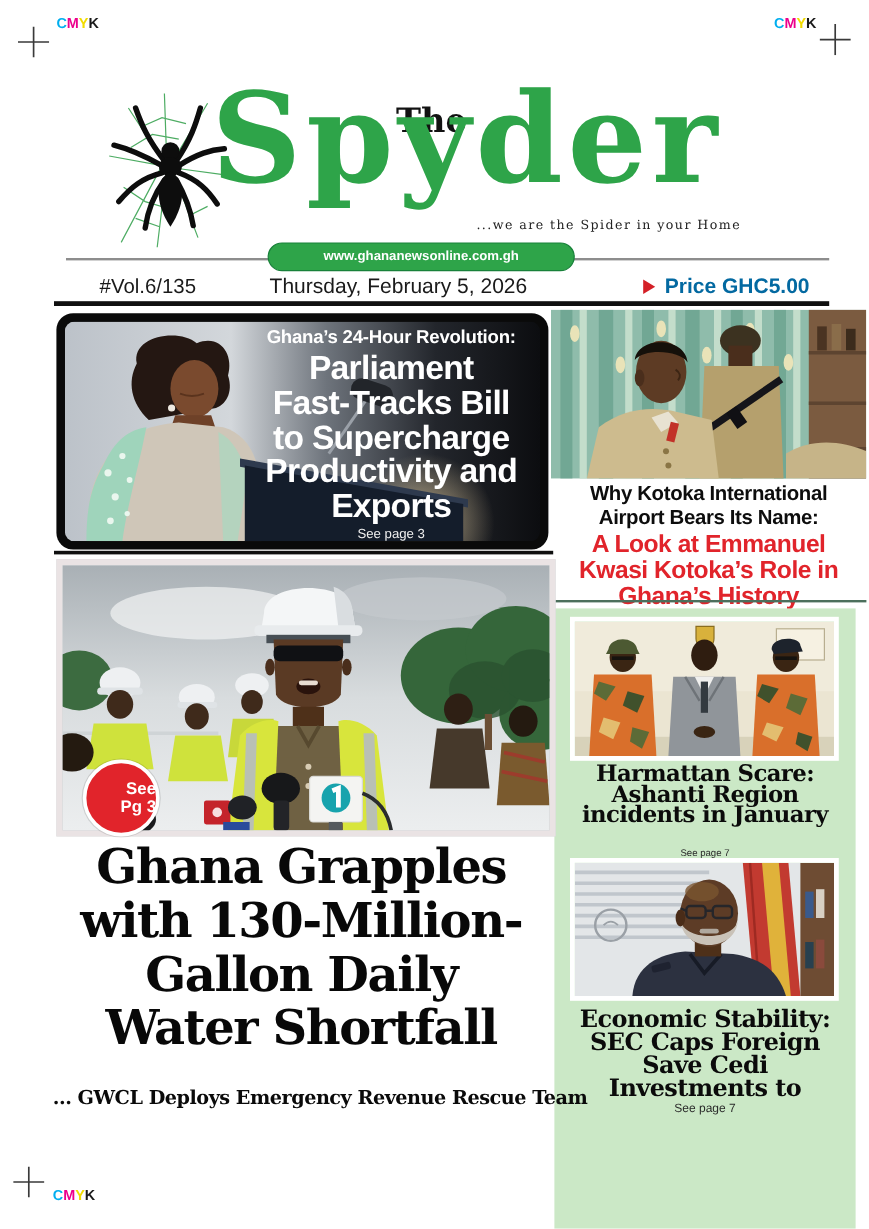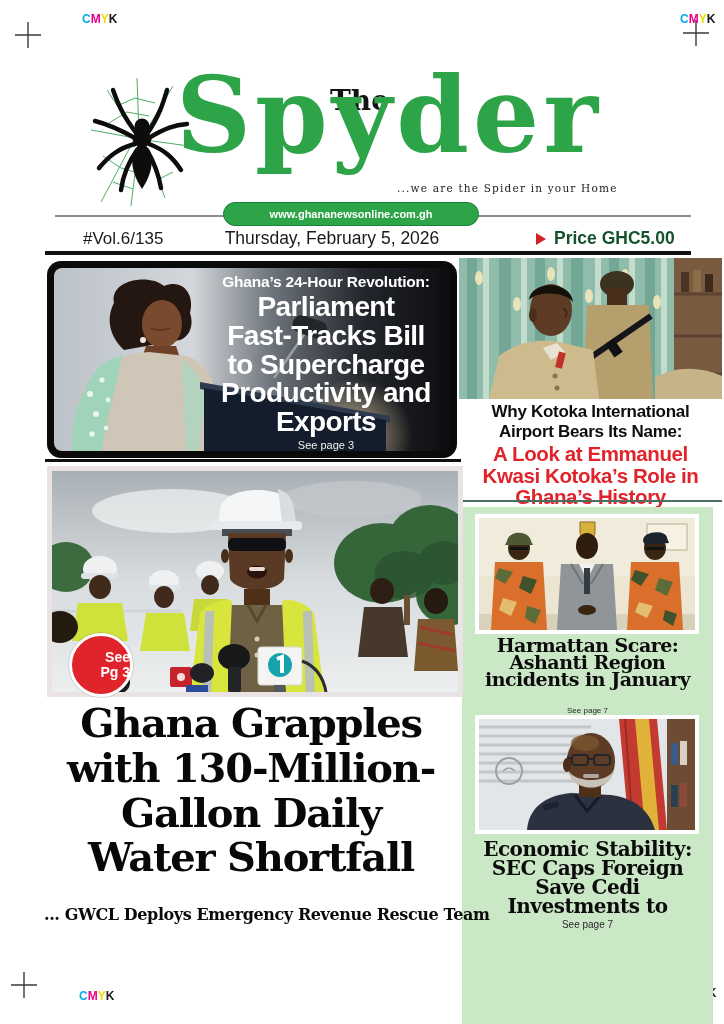--- a/index.html
+++ b/index.html
@@ -1,40 +1,40 @@
 <!DOCTYPE html>
 <html><head>
 <meta charset="utf-8">
 <style>
   html,body{margin:0;padding:0;background:#ffffff;}
   .page{position:relative;width:724px;height:1024px;background:#ffffff;overflow:hidden;
         font-family:"Liberation Sans",sans-serif;color:#111;}
 
   
   .regmark{position:absolute;}
-  .cmyk-label{position:absolute;font:bold 12px "Liberation Sans",sans-serif;letter-spacing:0;margin-left:35px;}
+  .cmyk-label{position:absolute;font:bold 12px "Liberation Sans",sans-serif;letter-spacing:0;}
   .cmyk-label span{display:inline-block;}
   .cl-c{color:#00AEEF}.cl-m{color:#EC008C}.cl-y{color:#F2DC00}.cl-k{color:#1A1A1A}
 
   
   .spider-logo{position:absolute;left:85px;top:76px;}
   .the-label{position:absolute;left:330px;top:84px;font:bold 28px "DejaVu Serif",serif;color:#121212;}
   .spyder-title{position:absolute;left:176px;top:64px;font:bold 104px "DejaVu Serif",serif;
                 color:#2EA449;letter-spacing:4px;line-height:1;white-space:nowrap;}
   .tagline{position:absolute;left:397px;top:182px;font:10.5px "DejaVu Serif",serif;
            letter-spacing:1.2px;color:#222;white-space:nowrap;}
   .rule-gray{position:absolute;left:55px;top:215px;width:636px;height:2px;background:#8d8d8d;}
   .url-pill{position:absolute;left:223px;top:202px;width:254px;height:22px;background:#2EA449;
             border:1px solid #18813a;border-radius:12px;color:#fff;font:bold 11px "Liberation Sans",sans-serif;
             text-align:center;line-height:22px;}
   .issue-vol{position:absolute;left:83px;top:229px;font:17px "Liberation Sans",sans-serif;color:#1a1a1a;}
   .issue-date{position:absolute;left:0;right:60px;top:228px;text-align:center;
               font:17.5px "Liberation Sans",sans-serif;color:#1a1a1a;}
   .issue-price{position:absolute;left:536px;top:228px;font:bold 17.5px "Liberation Sans",sans-serif;
-               color:#14532d;display:flex;align-items:center;}
+               color:#0369a1;display:flex;align-items:center;}
   .price-arrow{width:0;height:0;border-left:10px solid #D42027;border-top:6px solid transparent;
                border-bottom:6px solid transparent;display:inline-block;margin-right:8px;}
   .rule-black-top{position:absolute;left:45px;top:251px;width:646px;height:4px;background:#101010;}
   .rule-black-mid{position:absolute;left:45px;top:459px;width:416px;height:3px;background:#101010;}
 
   
   .parl-box{position:absolute;left:47px;top:261px;width:410px;height:197px;background:#0a0a0a;
             border-radius:14px;padding:7px;box-sizing:border-box;}
   .parl-inner{position:relative;width:100%;height:100%;border-radius:8px;overflow:hidden;}
   .parl-inner svg{position:absolute;left:0;top:0;width:100%;height:100%;}

